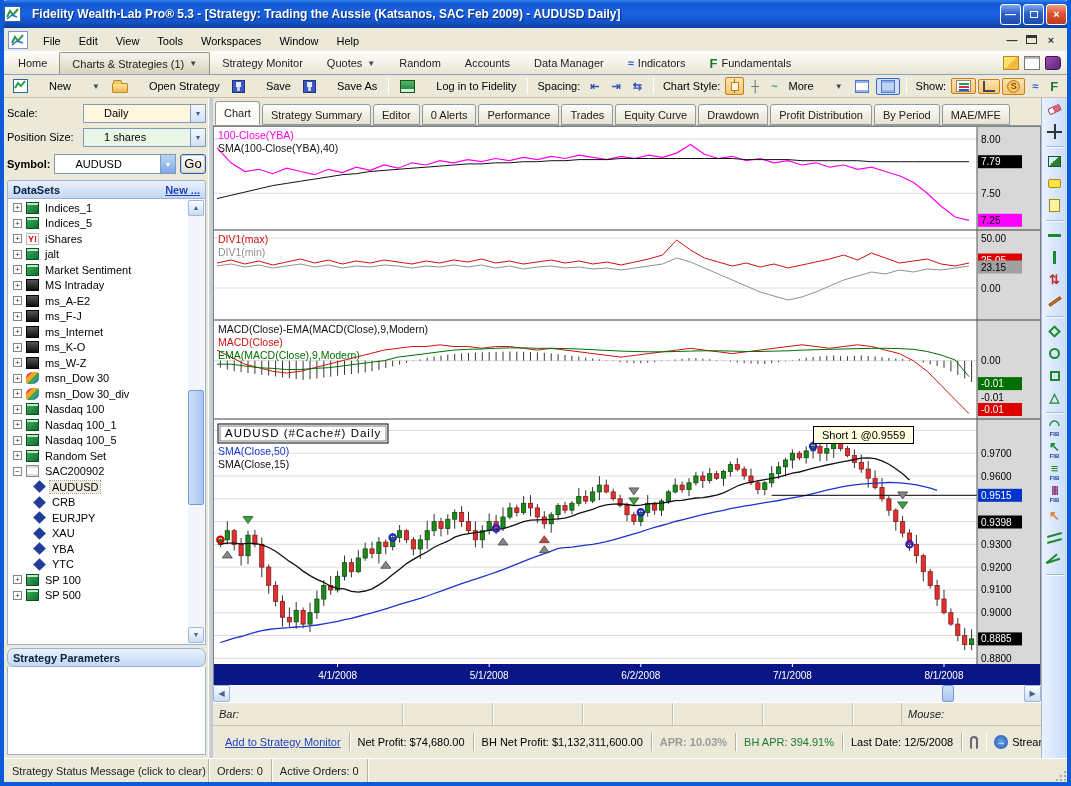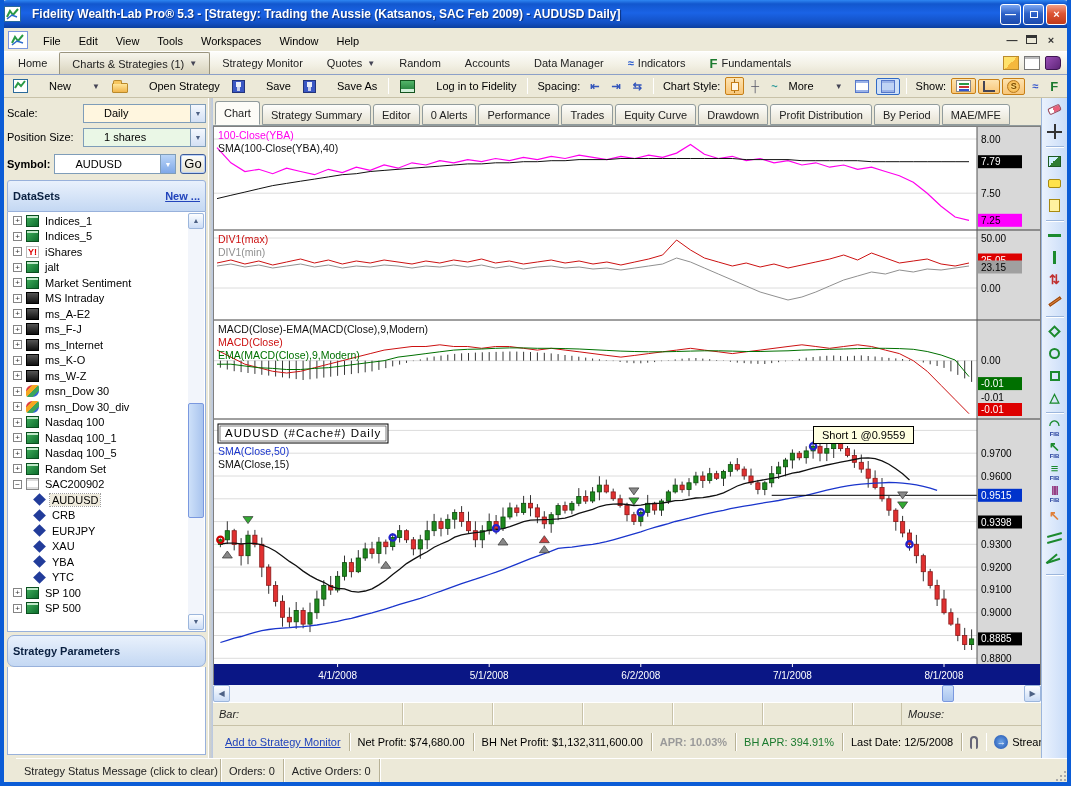--- a/index.html
+++ b/index.html
@@ -91,21 +91,21 @@
   .sb-row .lab { width:76px; }
   .combo { flex:1; height:19px; border:1px solid #7F9DB9; background:#fff; display:flex; align-items:center; font-size:11px; }
   .combo .val { flex:1; padding:0 20px; overflow:hidden; white-space:nowrap; }
   .combo .arr { width:15px; height:100%; border-left:1px solid #7F9DB9; background:linear-gradient(#F4F8FE,#D3E0F4);
     display:flex; align-items:center; justify-content:center; font-size:7px; color:#4D6185; }
   .combo.cream { background:#FFF6DF; } .combo.blue { background:#EAF3FF; } .combo.green { background:#EAF7E6; }
   .sb-symbol { display:flex; align-items:center; height:26px; font-size:11px; gap:4px; margin:2px 0 3px 0; }
   .sb-symbol .lab { font-weight:bold; }
   .go-btn { width:26px; height:20px; border:1px solid #3C5B9B; border-radius:3px; background:linear-gradient(#FDFDFB,#E3E0D0);
     font-size:13px; text-align:center; line-height:18px; box-shadow:inset 0 0 0 1px #BCD2F8; }
-  .panel-head { height:32px; background:linear-gradient(180deg,#E9F1FC,#C4D8F3); border:1px solid #98B1DB;
+  .panel-head { height:19px; background:linear-gradient(180deg,#E9F1FC,#C4D8F3); border:1px solid #98B1DB;
     border-radius:3px 3px 0 0; display:flex; align-items:center; padding:1px 5px; font-size:11px; font-weight:bold; color:#0A2040; }
   .panel-head .link { margin-left:auto; font-weight:bold; color:#2244BB; text-decoration:underline; font-size:11px; }
   .tree-wrap { position:relative; flex:1; border:1px solid #98B1DB; border-top:none; background:#fff; overflow:hidden; }
   .tree { position:absolute; inset:1px 17px 1px 1px; overflow:hidden; font-size:11px; }
   .trow { display:flex; align-items:center; height:15.5px; padding-left:4px; white-space:nowrap; }
   .trow .exp { width:9px; height:9px; border:1px solid #848484; background:#fff; font-size:8px; line-height:7px;
     text-align:center; color:#333; margin-right:4px; flex:0 0 auto; }
   .trow .lbl { padding:0 2px; }
   .trow.child { padding-left:24px; }
   .trow.selected .lbl { background:#EFEBDD; outline:1px dotted #A0A0A0; }
@@ -184,21 +184,21 @@
   .rt-cross::after { content:""; position:absolute; top:7px; left:0; height:2px; width:15px; background:#333; }
   .rt-channel { position:relative; width:15px; height:12px; }
   .rt-channel::before, .rt-channel::after { content:""; position:absolute; left:0; width:15px; height:2px; background:#1B8A2E; transform:rotate(-15deg); }
   .rt-channel::before { top:2px; } .rt-channel::after { top:8px; }
   .rt-fan { position:relative; width:15px; height:13px; }
   .rt-fan::before, .rt-fan::after { content:""; position:absolute; left:0; bottom:2px; width:14px; height:2px; background:#1B8A2E; transform-origin:left bottom; }
   .rt-fan::before { transform:rotate(-18deg); } .rt-fan::after { transform:rotate(-40deg); }
 
   
   .statusbar { height:24px; flex:0 0 auto; background:#ECE9D8; border-top:1px solid #fff; display:flex; align-items:center;
-    font-size:11px; color:#222;margin-left:12px; }
+    font-size:11px; color:#222; }
   .st-cell { display:flex; align-items:center; height:100%; padding:0 8px; border-right:1px solid #B8B296; box-shadow:1px 0 0 #fff; white-space:nowrap; }
   .st-cell.first { width:205px; flex:0 0 auto; }
 </style>
 </head>
 <body>
 
 <div class="win">
 
   <div class="titlebar">
     <span style="display:inline-flex">

